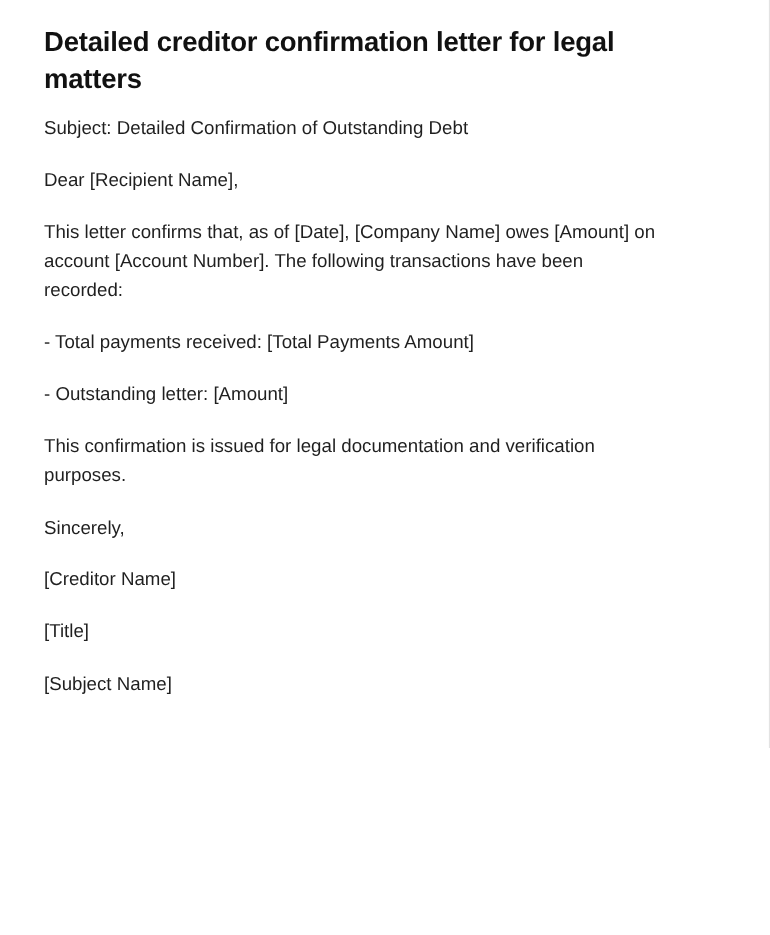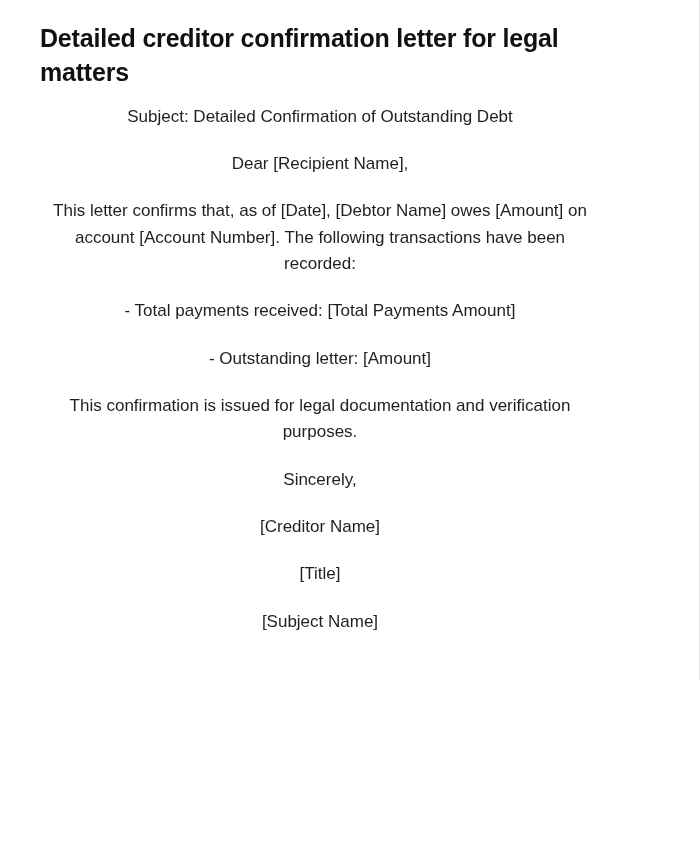--- a/index.html
+++ b/index.html
@@ -31,35 +31,34 @@
     color: #111111;
     max-width: 560px;
   }
   .para {
     font-size: 17px;
     line-height: 1.55;
     margin: 0 0 21px 0;
     color: #1f1f1f;
     max-width: 560px;
     font-weight: 400;
-    text-align: center;
   }
   .para:last-child {
     margin-bottom: 0;
   }
 </style>
 </head>
 <body>
 
 <div class="page">
   <h1 class="doc-title">Detailed creditor confirmation letter for legal matters</h1>
 
   <p class="para">Subject: Detailed Confirmation of Outstanding Debt</p>
   <p class="para">Dear [Recipient Name],</p>
-  <p class="para">This letter confirms that, as of [Date], [Debtor Name] owes [Amount] on account [Account Number]. The following transactions have been recorded:</p>
+  <p class="para">This letter confirms that, as of [Date], [Company Name] owes [Amount] on account [Account Number]. The following transactions have been recorded:</p>
   <p class="para">- Total payments received: [Total Payments Amount]</p>
   <p class="para">- Outstanding letter: [Amount]</p>
   <p class="para">This confirmation is issued for legal documentation and verification purposes.</p>
   <p class="para">Sincerely,</p>
   <p class="para">[Creditor Name]</p>
   <p class="para">[Title]</p>
   <p class="para">[Subject Name]</p>
 </div>
 
 </body></html>

